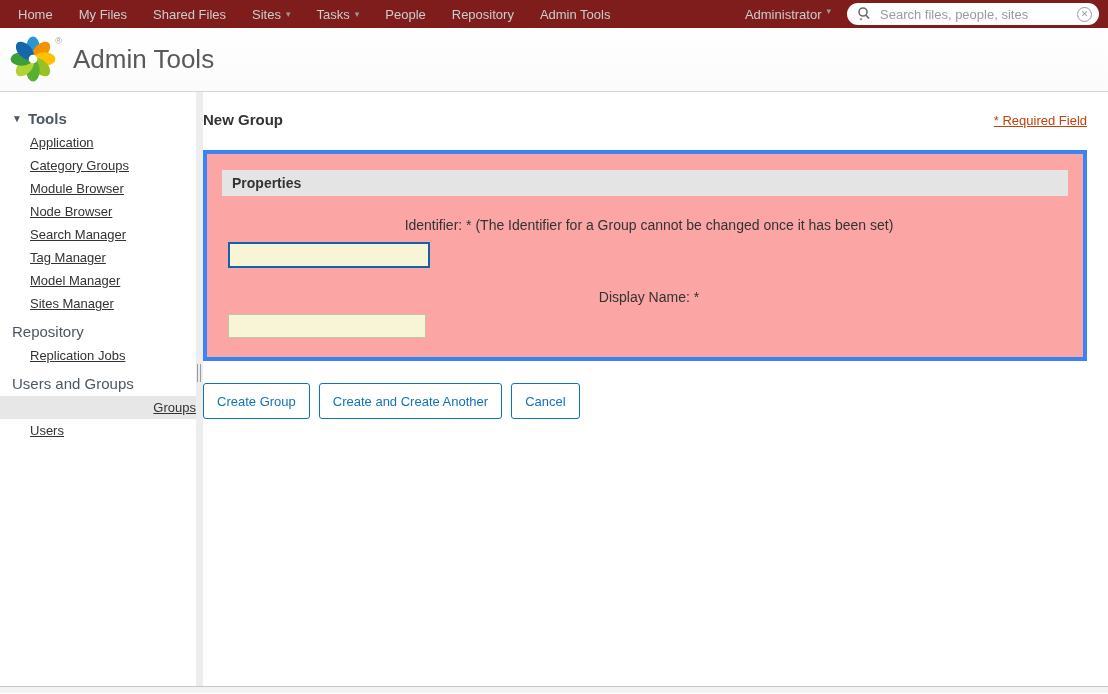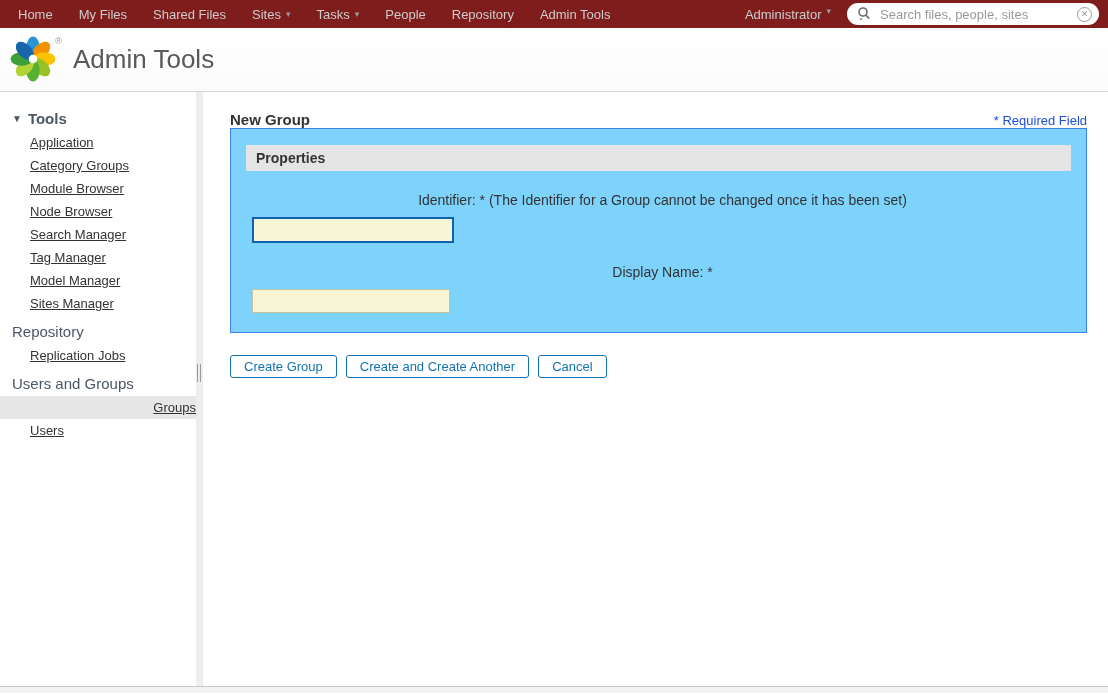--- a/index.html
+++ b/index.html
@@ -61,41 +61,41 @@
   .side-item { padding:4px 0 4px 30px; cursor:pointer; line-height:15px; margin:0 0 0 0;text-decoration:underline; }
   .side-item.selected { background:#e7e7e7;text-align:right; }
   .side-gap { height:4px; }
 
   .gutter { width:7px; background:#ededed; position:relative; flex:none; }
   .gutter-handle {
     position:absolute; top:272px; left:1px; width:4px; height:18px;
     border-left:1px solid #9a9a9a; border-right:1px solid #9a9a9a; cursor:col-resize;
   }
 
-  .main { flex:1; padding:19px 21px 0 27px; }
+  .main { flex:1; padding:19px 21px 0 0; }
   .main-header { display:flex; justify-content:space-between; align-items:baseline; }
   .page-title { font-size:15px; font-weight:bold; color:#333; }
-  .required-note { font-size:13px; color:#1d4ed8; }
-
-  .panel { border:1px solid #3b82f6; background:#7dd3fc; padding:16px 15px 19px; }
+  .required-note { font-size:13px; color:#c2410c;text-decoration:underline; }
+
+  .panel { margin-top:22px; border:4px solid #3b82f6; background:#fca5a5; padding:16px 15px 19px; }
   .panel-header { background:#e4e4e4; padding:5px 10px; font-size:14px; font-weight:bold; color:#333; }
   .field { margin-top:21px; }
   .field-label { font-size:14px; color:#333; margin:0 0 9px 8px;text-align:center; }
   .text-input {
     width:198px; height:24px; margin-left:6px; padding:2px 5px;
     background:#f8f5d7; border:1px solid #c6c3a5;
     font-family:"Liberation Sans", sans-serif; font-size:13px; color:#333; outline:none;
   }
   .text-input.focused { border:2px solid #1062af; width:202px; height:26px; }
 
   .btn-row { margin-top:22px; display:flex; gap:9px; }
   .btn {
     background:#ffffff; border:1px solid #1273b4; color:#1273b4;
     font-family:"Liberation Sans", sans-serif; font-size:13px;
-    height:23px; padding:0 13px; border-radius:3px; cursor:pointer;
+    height:36px; padding:0 13px; border-radius:3px; cursor:pointer;
   }
 
   .footer { height:7px; background:#f2f2f2; border-top:1px solid #c8c8c8; }
 </style>
 </head>
 <body>
 
 <div class="topnav">
   <span class="nav-item">
       <span>Home</span>

